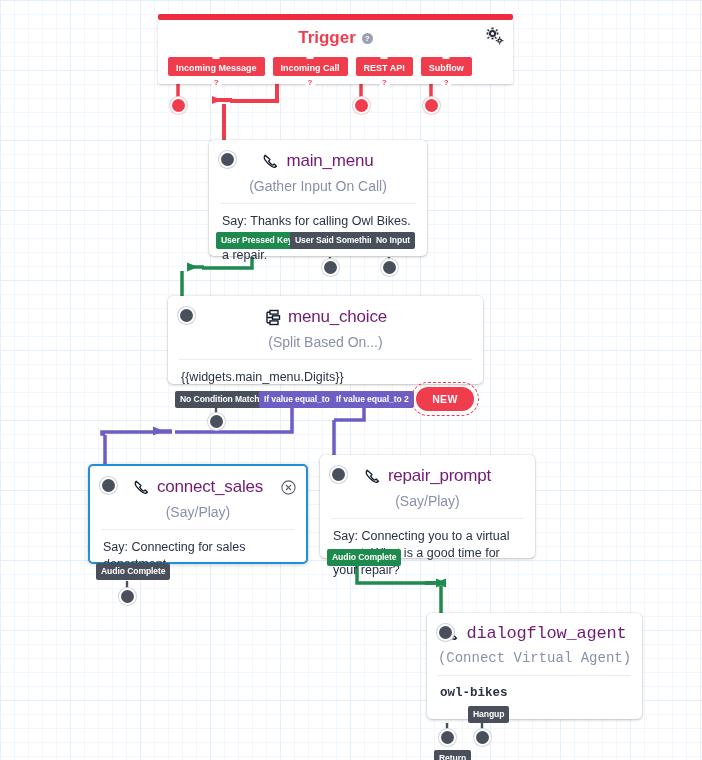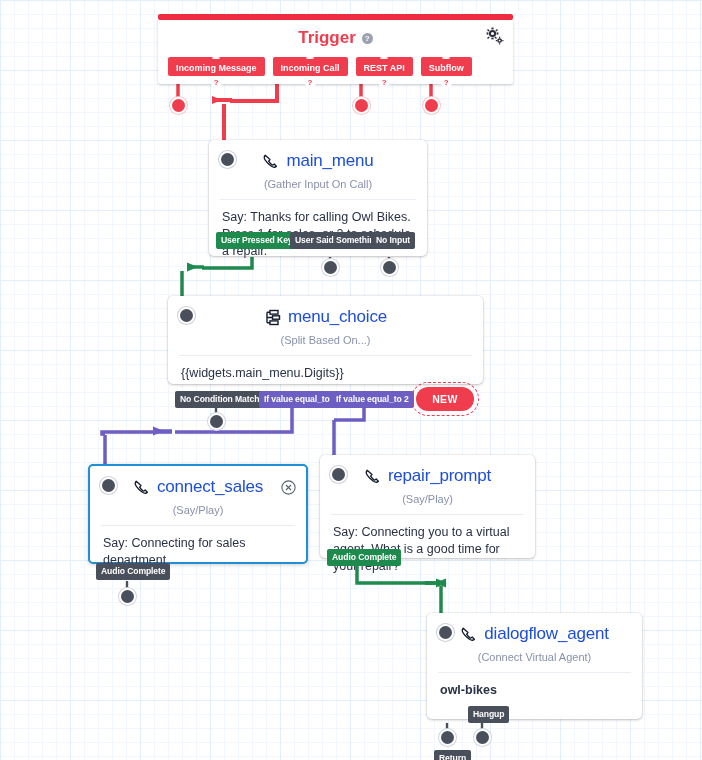--- a/index.html
+++ b/index.html
@@ -52,26 +52,26 @@
   }
 
   .node-title {
     display: flex;
     align-items: center;
     justify-content: center;
     gap: 7px;
     padding-top: 11px;
     font-size: 17px;
     font-weight: 400;
-    color: #1d4ed8;
+    color: #701a75;
     letter-spacing: -0.2px;
   }
   .node-subtitle {
     text-align: center;
-    font-size: 11px;
+    font-size: 14px;
     color: #8891aa;
     padding-top: 7px;
     padding-bottom: 9px;
   }
   .node-divider {
     height: 1px;
     background: #e9ecf1;
     margin: 0 11px;
   }
   .node-body {
@@ -461,21 +461,21 @@
         </svg>
       </span>
       <span>repair_prompt</span>
     </div>
     <div class="node-subtitle">(Say/Play)</div>
     <div class="node-divider"></div>
     <div class="node-body">Say: Connecting you to a virtual agent. What is a good time for your repair?</div>
   </div>
   <div class="chip green" style="left:327px; top:549px;">Audio Complete</div>
 
-  <div class="node" style="left:427px; top:613px; width:215px; height:106px;">
+  <div class="node" style="left:427px; top:613px; width:215px; height:106px;font-family:Liberation Mono, monospace;">
     <div class="in-dot"></div>
     <div class="node-title">
       <span class="glyph">
         <svg width="17" height="17" viewBox="0 0 17 17">
           <path d="M3.2 2.2 C2 3.4 2 5.4 3.4 7.4 C4.8 9.4 7.2 11.8 9.4 13.2 C11.4 14.5 13.3 14.4 14.4 13.2 L12.2 11 L10.6 12.2 C9.4 11.5 7.6 9.8 6.6 8.2 L8 6.6 Z" fill="none" stroke="#121c2d" stroke-width="1.3" stroke-linejoin="round"></path>
         </svg>
       </span>
       <span>dialogflow_agent</span>
     </div>
     <div class="node-subtitle">(Connect Virtual Agent)</div>

